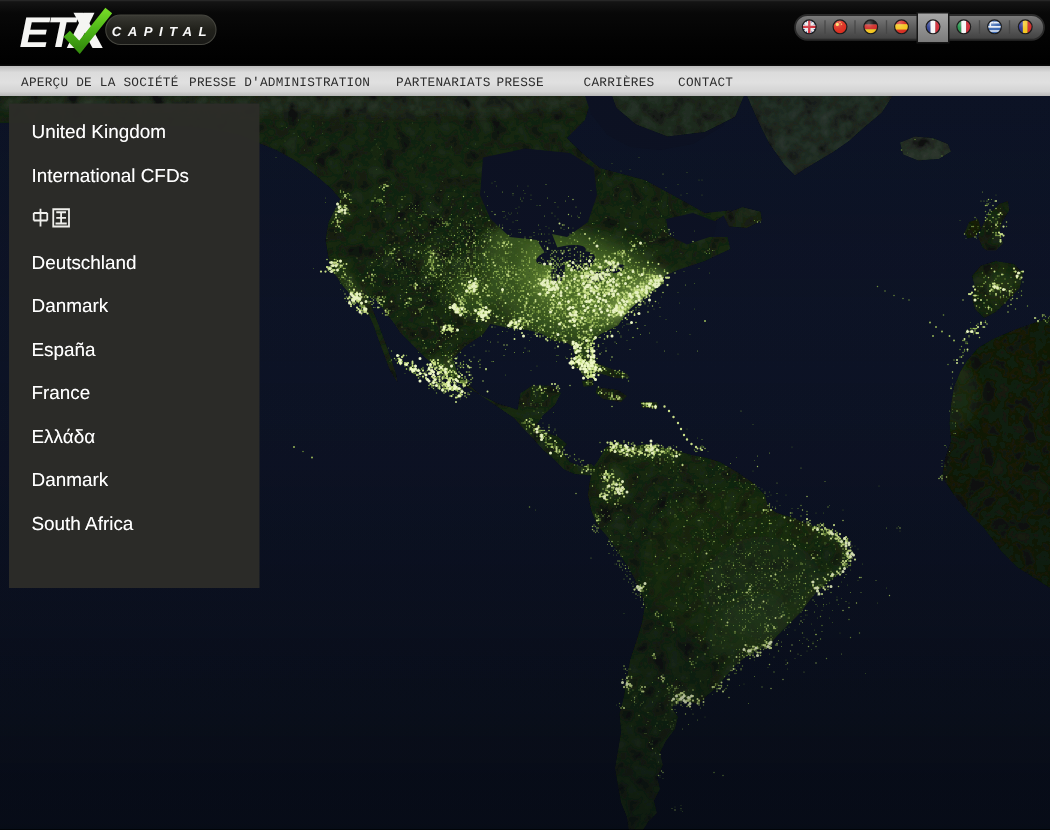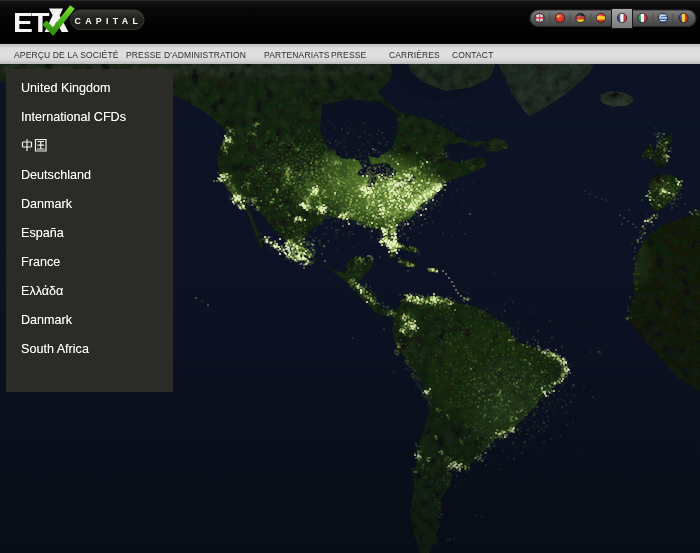--- a/index.html
+++ b/index.html
@@ -1,24 +1,24 @@
 <!DOCTYPE html>
 <html><head><meta charset="utf-8">
 <style>
 * { margin:0; padding:0; box-sizing:border-box; }
 html,body { width:700px; height:553px; overflow:hidden; background:#000;
   font-family:"Liberation Sans", sans-serif; }
 #page { position:relative; width:700px; height:553px; }
 #map { position:absolute; left:0; top:0; }
 #header { position:absolute; left:0; top:0; width:700px; height:43px;
   background:linear-gradient(180deg,#141414 0,#080808 18%,#030303 60%,#000 100%);
-  border-top:1px solid #262626; }
+  border-top:1px solid #262626;font-style:italic; }
 #nav { position:absolute; left:0; top:43px; width:700px; height:21px; border-top:1.5px solid #0b0b0b;
   background:linear-gradient(180deg,#bcbcbc 0,#dcdcdc 22%,#e0e0e0 55%,#d4d4d4 85%,#b8b8b8 100%);
-  font-size:8.5px; color:#2c2c2c; letter-spacing:.15px; }
+  font-size:8.5px; color:#2c2c2c; letter-spacing:.15px;font-family:Liberation Mono, monospace; }
 #nav span { position:absolute; top:5.5px; white-space:nowrap; }
 #panel { position:absolute; left:6px; top:69px; width:167px; height:323px; padding-top:4.5px; overflow:hidden;
   background:rgba(45,45,41,.96); }
 .mi { height:29px; line-height:29px; padding-left:15px; font-size:12.6px;
   color:#ffffff; white-space:nowrap; text-shadow:0 0 .4px rgba(255,255,255,.45); }
 </style></head>
 <body>
 <div id="page">
 <svg id="map" width="700" height="553" viewBox="0 0 700 553">
 <defs>

